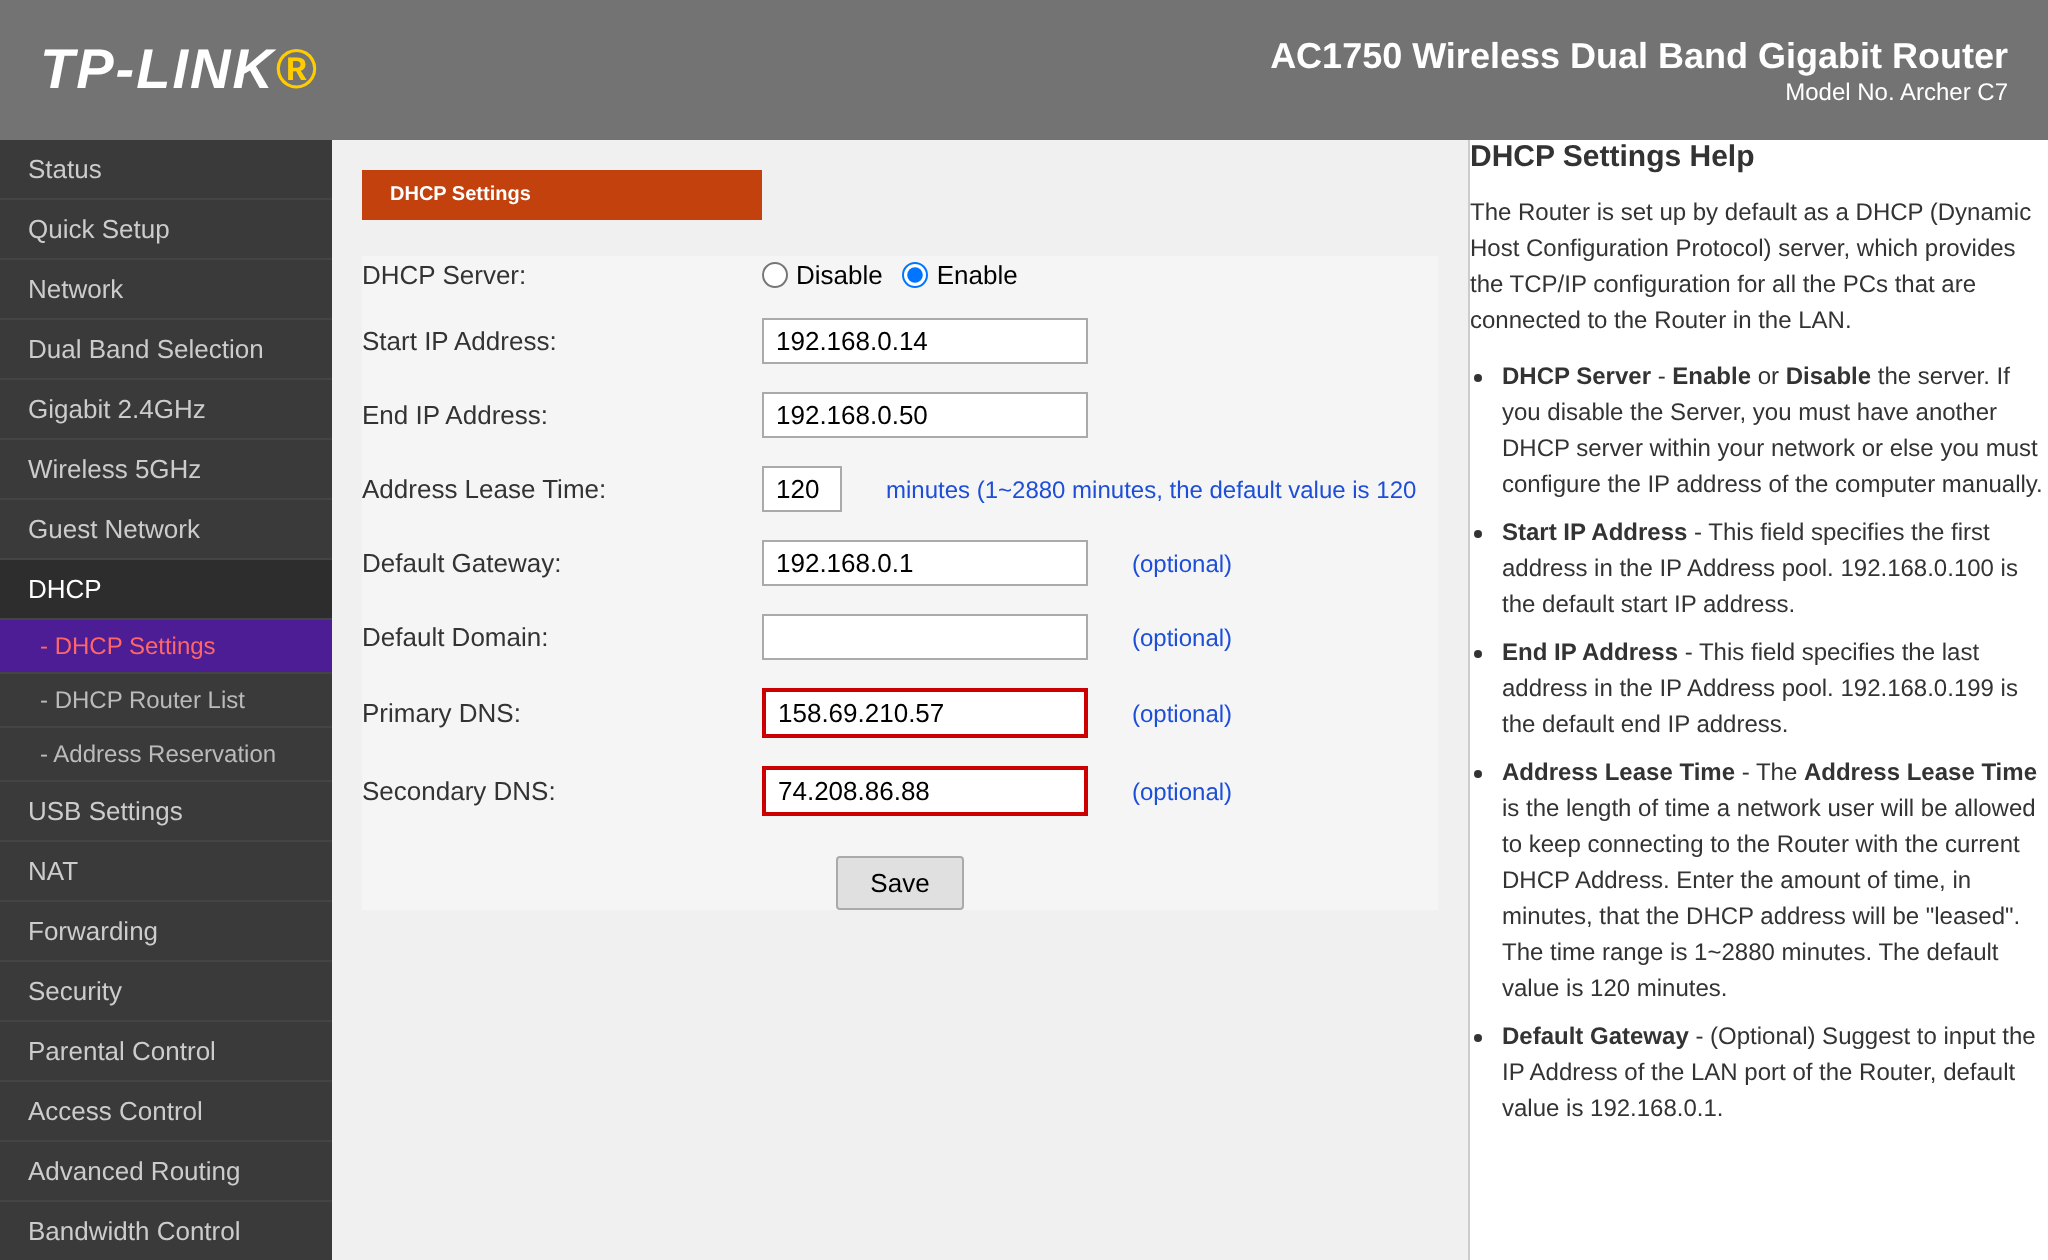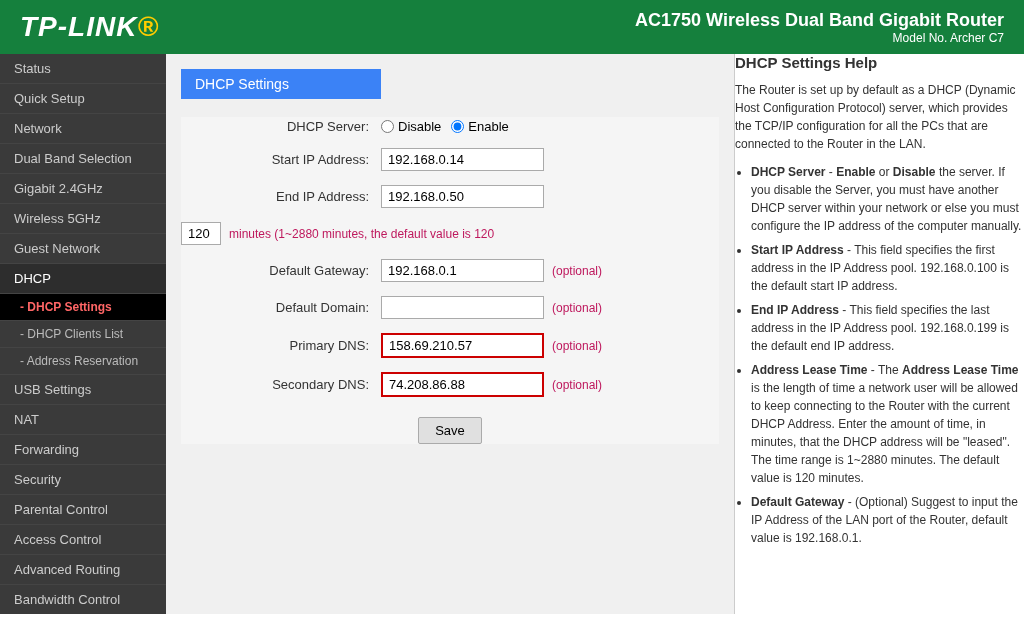--- a/index.html
+++ b/index.html
@@ -1,21 +1,21 @@
 <!DOCTYPE html>
 <html><head>
   <meta charset="utf-8">
   <style>
     * { margin: 0; padding: 0; box-sizing: border-box; }
     body { font-family: Arial, sans-serif; font-size: 13px; background: #fff; width: 1024px; height: 630px; overflow: hidden; }
 
     
     #header {
-      background: #15803d;
-      height: 54px;
+      background: #737373;
+      height: 70px;
       display: flex;
       align-items: center;
       justify-content: space-between;
       padding: 0 20px;
     }
     #logo-text {
       color: white;
       font-size: 28px;
       font-weight: bold;
       font-style: italic;
@@ -37,75 +37,75 @@
       overflow-y: auto;
       flex-shrink: 0;
     }
     .sidebar-item {
       padding: 7px 14px;
       cursor: pointer;
       font-size: 13px;
       border-bottom: 1px solid #444;
     }
     .sidebar-sub { padding: 6px 14px 6px 20px; cursor: pointer; font-size: 12px; border-bottom: 1px solid #444; color: #bbb; }
-    .sidebar-sub.active-sub { background: #000000; color: #ff6666; font-weight: bold; }
+    .sidebar-sub.active-sub { background: #4c1d95; color: #ff6666; font-weight: normal; }
     .sidebar-item.dhcp-parent { background: #2d2d2d; color: #fff; }
 
     
     #main {
       flex: 1;
       padding: 15px;
       background: #f0f0f0;
       overflow-y: auto;
     }
 
     #page-heading {
-      background: #3b82f6;
+      background: #c2410c;
       color: white;
       padding: 7px 14px;
-      font-size: 14px;
-      font-weight: normal;
+      font-size: 10px;
+      font-weight: bold;
       margin-bottom: 18px;
       display: inline-block;
       min-width: 200px;
     }
 
     #form-area {
       background: #f5f5f5;
     }
 
     .form-row {
       display: flex;
       align-items: center;
       margin-bottom: 10px;
       padding: 2px 0;
     }
     .form-label {
       width: 200px;
-      text-align: right;
+      text-align: left;
       padding-right: 12px;
       font-size: 13px;
       color: #333;
       font-weight: normal;
     }
     .form-input {
       border: 1px solid #aaa;
       padding: 3px 6px;
       font-size: 13px;
       width: 163px;
       background: white;
     }
     .form-input.highlighted {
       border: 2px solid #cc0000;
       outline: none;
     }
     .form-note {
       font-size: 12px;
-      color: #be185d;
-      margin-left: 8px;
+      color: #1d4ed8;
+      margin-left: 22px;
     }
     .radio-group { display: flex; align-items: center; gap: 10px; font-size: 13px; }
     .radio-group label { display: flex; align-items: center; gap: 4px; }
 
     .save-btn-row {
       text-align: center;
       margin-top: 18px;
     }
     .save-btn {
       background: #e0e0e0;
@@ -164,21 +164,21 @@
   <div id="sidebar">
     <div class="sidebar-item">Status</div>
     <div class="sidebar-item">Quick Setup</div>
     <div class="sidebar-item">Network</div>
     <div class="sidebar-item">Dual Band Selection</div>
     <div class="sidebar-item">Gigabit 2.4GHz</div>
     <div class="sidebar-item">Wireless 5GHz</div>
     <div class="sidebar-item">Guest Network</div>
     <div class="sidebar-item dhcp-parent">DHCP</div>
     <div class="sidebar-sub active-sub">- DHCP Settings</div>
-    <div class="sidebar-sub">- DHCP Clients List</div>
+    <div class="sidebar-sub">- DHCP Router List</div>
     <div class="sidebar-sub">- Address Reservation</div>
     <div class="sidebar-item">USB Settings</div>
     <div class="sidebar-item">NAT</div>
     <div class="sidebar-item">Forwarding</div>
     <div class="sidebar-item">Security</div>
     <div class="sidebar-item">Parental Control</div>
     <div class="sidebar-item">Access Control</div>
     <div class="sidebar-item">Advanced Routing</div>
     <div class="sidebar-item">Bandwidth Control</div>
 
@@ -207,20 +207,21 @@
         <div class="form-label">Start IP Address:</div>
         <input type="text" class="form-input" value="192.168.0.14" style="">
       </div>
 
       <div class="form-row">
         <div class="form-label">End IP Address:</div>
         <input type="text" class="form-input" value="192.168.0.50" style="">
       </div>
 
       <div class="form-row">
+        <div class="form-label">Address Lease Time:</div>
         <input type="text" class="form-input" style="width: 40px;" value="120">
         <span class="form-note">minutes (1~2880 minutes, the default value is 120</span>
       </div>
 
       <div class="form-row">
         <div class="form-label">Default Gateway:</div>
         <input type="text" class="form-input" value="192.168.0.1" style="">
         <span class="form-note">(optional)</span>
       </div>
 

